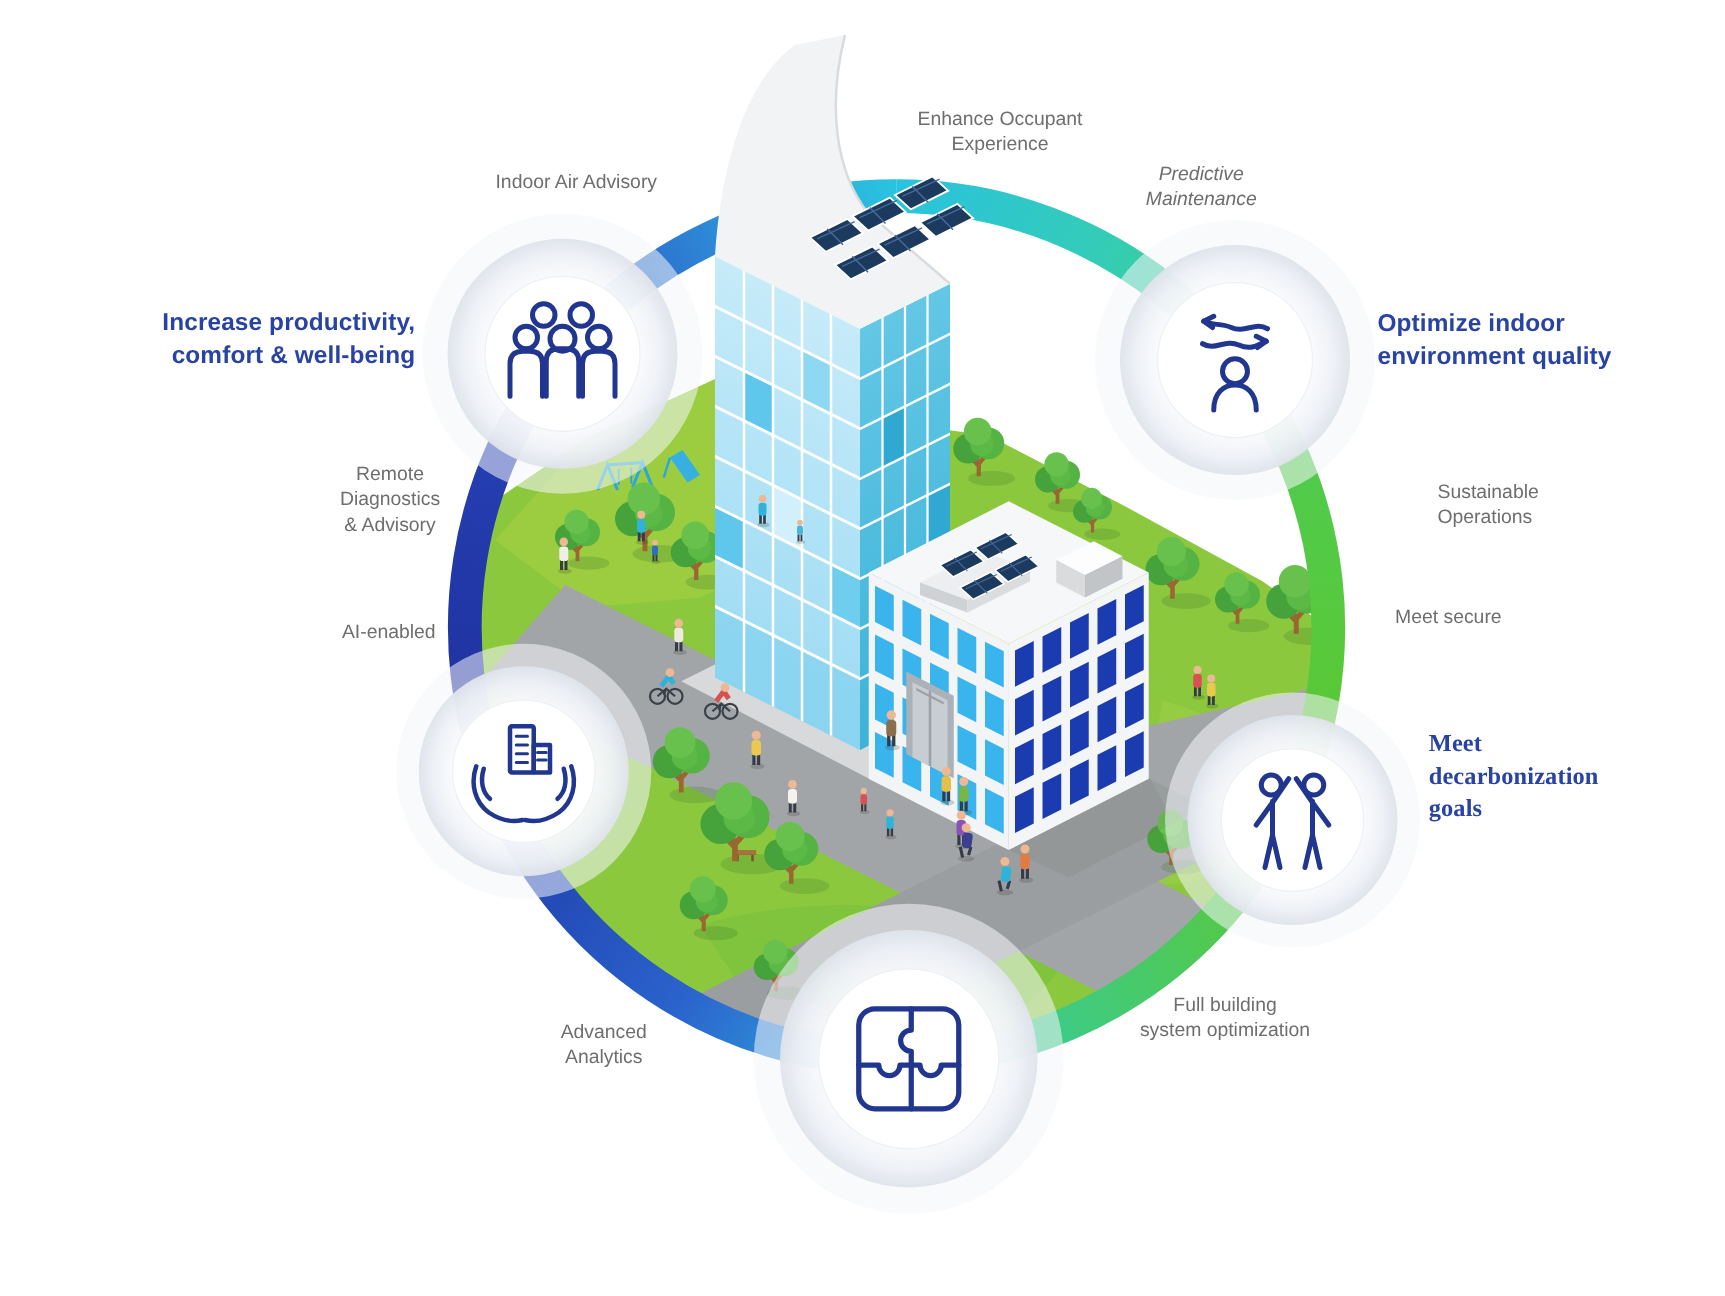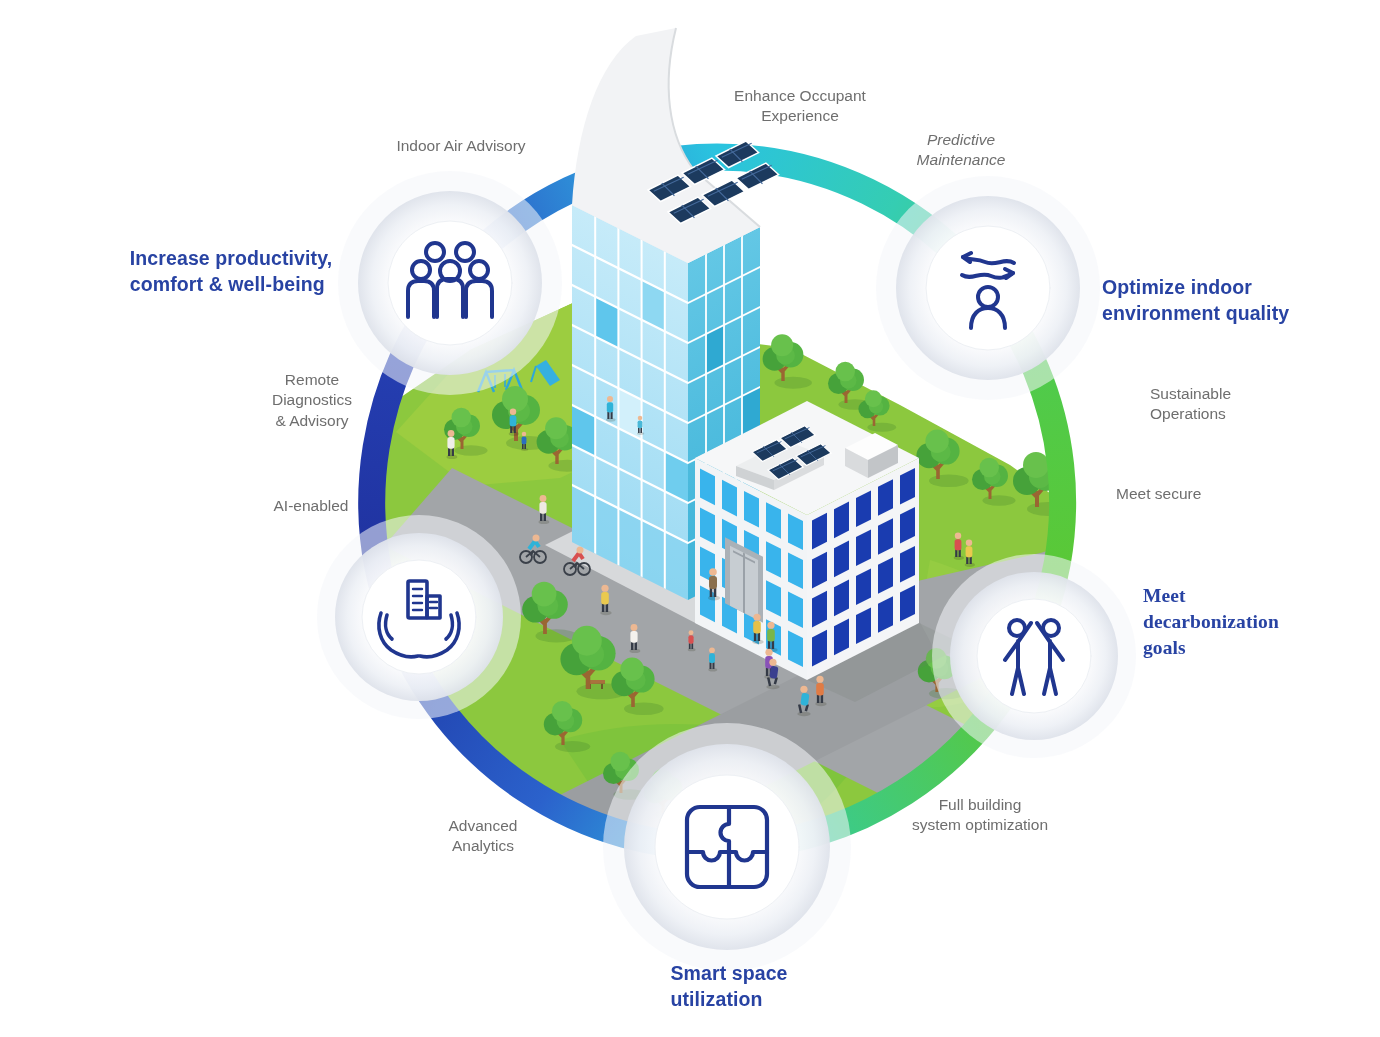--- a/index.html
+++ b/index.html
@@ -3,21 +3,21 @@
 <meta charset="utf-8">
 <style>
   html,body{margin:0;padding:0;background:#ffffff;}
   #stage{position:relative;width:1380px;height:1037px;background:#ffffff;overflow:hidden;
          font-family:"Liberation Sans",sans-serif;}
   #scene{position:absolute;left:0;top:0;}
   .lbl{position:absolute;color:#6e6e6e;font:15.5px/1.32 "Liberation Sans",sans-serif;
        white-space:pre-line;text-align:center;transform:translateX(-50%);}
   .lbl.left{transform:none;text-align:left;}
   .hd{position:absolute;color:#2843a3;font:700 19.5px/1.34 "Liberation Sans",sans-serif;
-      white-space:pre-line;text-align:left;transform:translateX(-50%);letter-spacing:.1px;}
+      white-space:pre-line;text-align:right;transform:translateX(-50%);letter-spacing:.1px;}
   .hd.left{transform:none;text-align:left;}
 </style>
 </head>
 <body>
 
 <div id="stage">
 
 <svg id="scene" width="1380" height="1037" viewBox="0 0 1380 1037">
 <defs>
   <clipPath id="ringClip">
@@ -365,27 +365,25 @@
       <rect x="-40" y="-40" width="80" height="80" rx="13"></rect>
       <path d="M2,-40 V-23 a8.5,8.5 0 1 0 0,17 V40"></path>
       <path d="M-40,5 H-24 a8.5,8.5 0 1 0 17,0 H9 a8.5,8.5 0 1 0 17,0 H40"></path>
     </g>
   </g>
 </g>
 </svg>
 
 <div class="hd" style="left:231px;top:245px;">Increase productivity,
 comfort &amp; well-being</div>
-<div class="hd left" style="left:1102px;top:246px;margin-top:28px;">Optimize indoor
+<div class="hd left" style="left:1102px;top:246px;">Optimize indoor
 environment quality</div>
 <div class="hd left" style="left:1143px;top:583px;font-family:Liberation Serif, serif;">Meet
 decarbonization
 goals</div>
-<div class="hd" style="left:729px;top:960px;">Smart space
-utilization</div>
 
 <div class="lbl" style="left:461px;top:136px;">Indoor Air Advisory</div>
 <div class="lbl" style="left:800px;top:86px;">Enhance Occupant
 Experience</div>
 <div class="lbl" style="left:961px;top:130px;font-style:italic;">Predictive
 Maintenance</div>
 <div class="lbl left" style="left:1106px;top:384px;margin-left:44px;">Sustainable
 Operations</div>
 <div class="lbl left" style="left:1116px;top:484px;">Meet secure</div>
 <div class="lbl" style="left:980px;top:795px;">Full building

